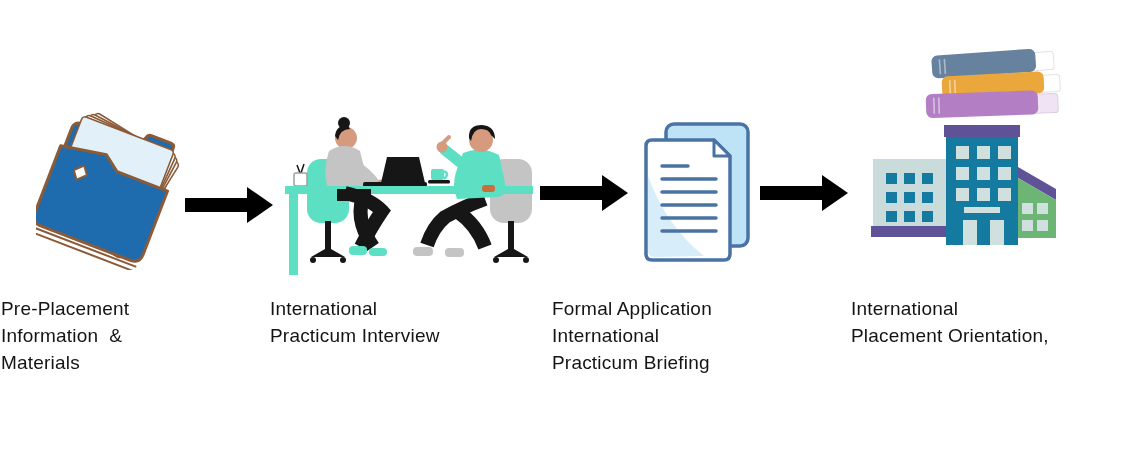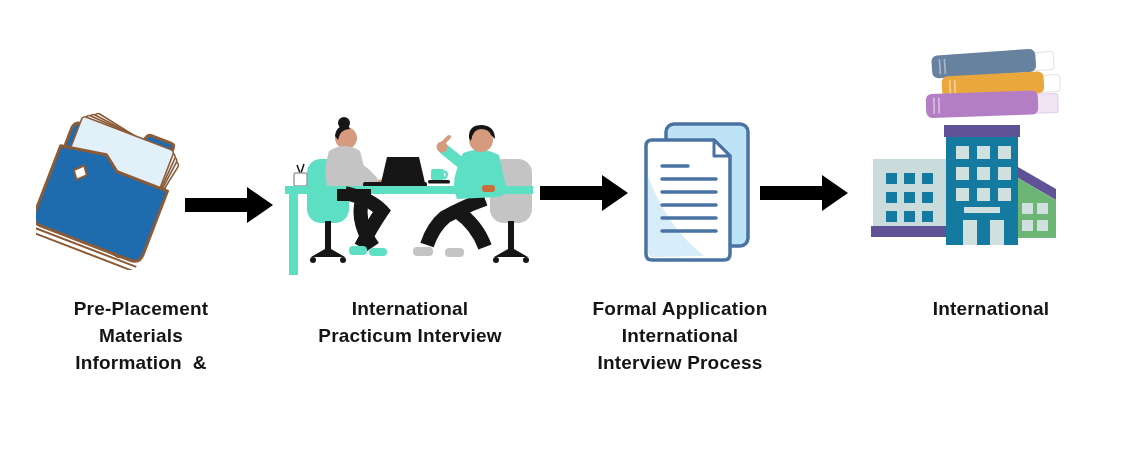--- a/index.html
+++ b/index.html
@@ -9,22 +9,22 @@
     --doc-border:#4A73A4; --doc-back:#BEE3F7; --doc-swoosh:#D8EDFA;
     --book-blue:#66829E; --book-yellow:#EAA73C; --book-purple:#B37EC4;
     --building-pale:#C9DCDB; --building-teal:#147A9F; --building-green:#6DB575;
     --building-purple:#5F5296; --window-light:#CFE0DF;
   }
   *{margin:0;padding:0;box-sizing:border-box;}
   body{background:#ffffff;font-family:"Liberation Sans",sans-serif;}
   #canvas{position:relative;width:1140px;height:456px;background:var(--background);overflow:hidden;}
   .icon{position:absolute;}
   .arrow{position:absolute;}
-  .label{position:absolute;top:295px;width:280px;text-align:center;
-         font-weight:700;font-size:19px;line-height:27px;color:var(--text);letter-spacing:.2px;}
+  .label{position:absolute;top:295px;width:280px;text-align:left;
+         font-weight:400;font-size:19px;line-height:27px;color:var(--text);letter-spacing:.2px;}
   .label div{white-space:pre;}
   
   .teal{fill:var(--teal)} .gray{fill:var(--gray)} .skin{fill:var(--skin)} .ink{fill:var(--dark)}
   .orange{fill:var(--hand-orange)}
   .fblue{fill:var(--folder-blue)} .fline{stroke:var(--folder-outline)}
   .docb{stroke:var(--doc-border)}
   .bpale{fill:var(--building-pale)} .bteal{fill:var(--building-teal)} .bgreen{fill:var(--building-green)}
   .bpurple{fill:var(--building-purple)} .wlight{fill:var(--window-light)}
   .blackfill{fill:var(--arrow)}
 </style>
@@ -198,29 +198,30 @@
           <rect x="142" y="146" width="13" height="13"></rect>
         <rect x="108" y="165" width="36" height="6"></rect>
         <rect x="107" y="178" width="14" height="25"></rect>
           <rect x="134" y="178" width="14" height="25"></rect>
       </g>
     </g>
   </svg>
 
   <div class="label" style="left:1px">
     <div>Pre-Placement</div>
+    <div>Information  &amp;</div>
     <div>Materials</div>
-    <div>Information  &amp;</div>
   </div>
   <div class="label" style="left:270px">
     <div>International</div>
     <div>Practicum Interview</div>
   </div>
-  <div class="label" style="left:540px">
+  <div class="label" style="left:552px">
     <div>Formal Application</div>
     <div>International</div>
-    <div>Interview Process</div>
+    <div>Practicum Briefing</div>
   </div>
   <div class="label" style="left:851px">
     <div>International</div>
+    <div>Placement Orientation,</div>
   </div>
 
 </div>
 
 </body></html>

